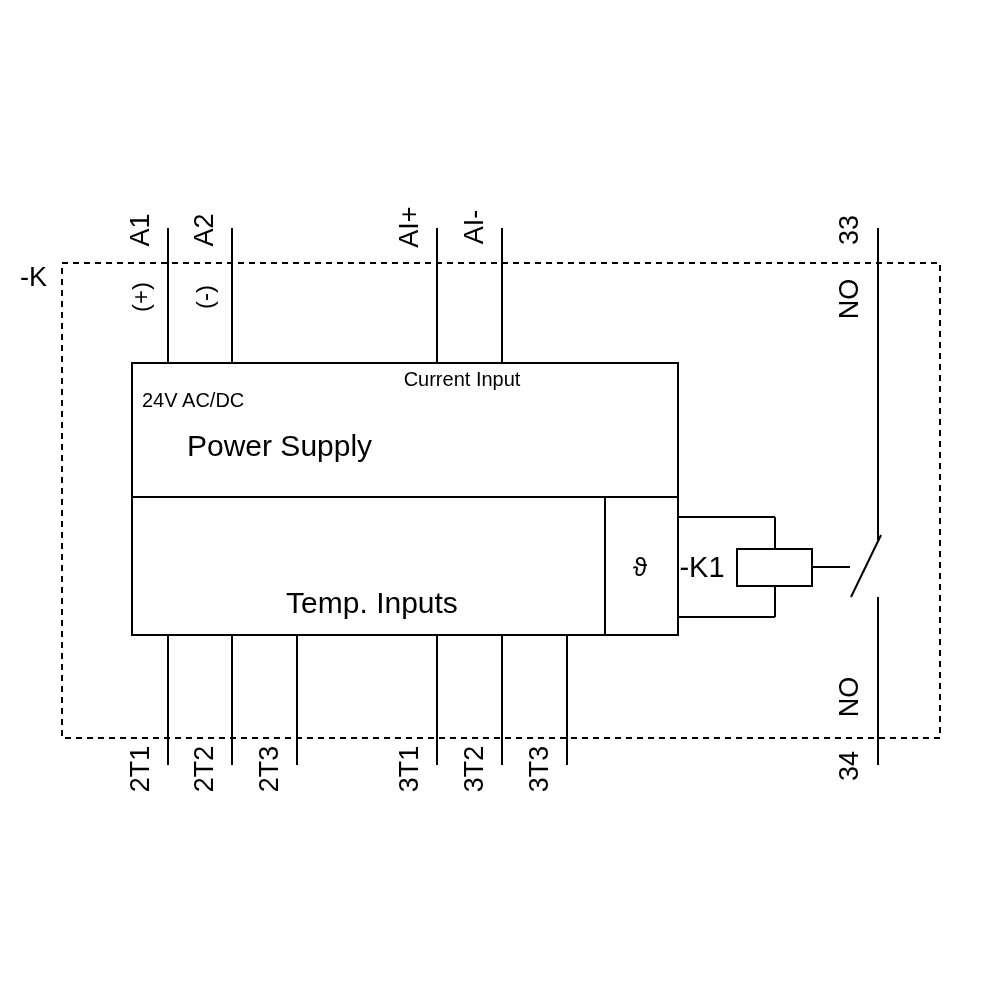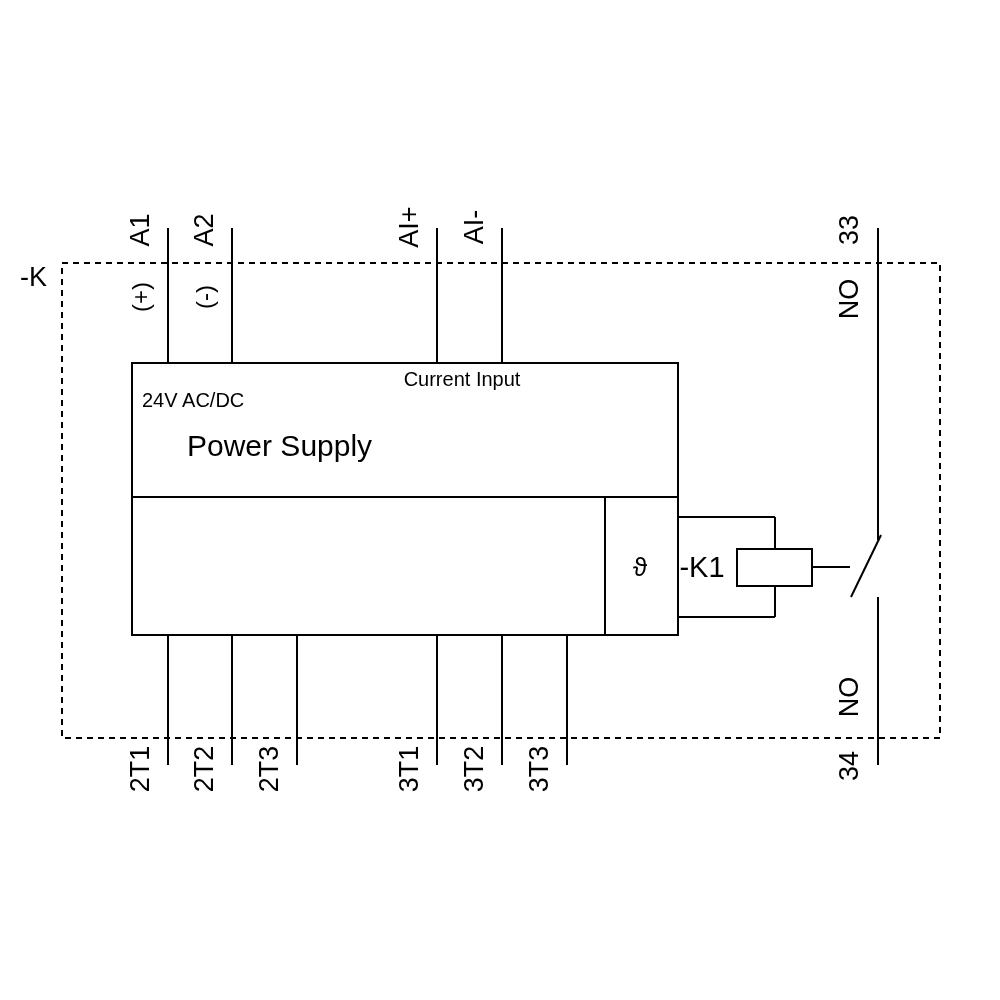--- a/index.html
+++ b/index.html
@@ -98,20 +98,21 @@
 
   <div class="lbl vlabel" style="left:141px; top:297px; font-size:24px;">(+)</div>
   <div class="lbl vlabel" style="left:205px; top:297px; font-size:24px;">(-)</div>
 
   <div class="lbl vlabel" style="left:849px; top:299px;">NO</div>
   <div class="lbl vlabel" style="left:849px; top:697px;">NO</div>
 
   <div class="lbl" style="left:142px; top:390px; font-size:20px;">24V AC/DC</div>
   <div class="lbl hcenter" style="left:462px; top:369px; font-size:20px;">Current Input</div>
   <div class="lbl" style="left:140px; top:431px; font-size:30px;margin-left:47px;">Power Supply</div>
+  <div class="lbl cc" style="left:372px; top:603px; font-size:30px;">Temp. Inputs</div>
   <div class="lbl cc" style="left:640px; top:567px; font-size:26px;">ϑ</div>
 
   <div class="lbl cc" style="left:702px; top:567px; font-size:29px;text-align:center;">-K1</div>
 
   <div class="lbl vlabel" style="left:140px; top:769px;">2T1</div>
   <div class="lbl vlabel" style="left:204px; top:769px;">2T2</div>
   <div class="lbl vlabel" style="left:269px; top:769px;">2T3</div>
   <div class="lbl vlabel" style="left:409px; top:769px;">3T1</div>
   <div class="lbl vlabel" style="left:474px; top:769px;">3T2</div>
   <div class="lbl vlabel" style="left:539px; top:769px;">3T3</div>

